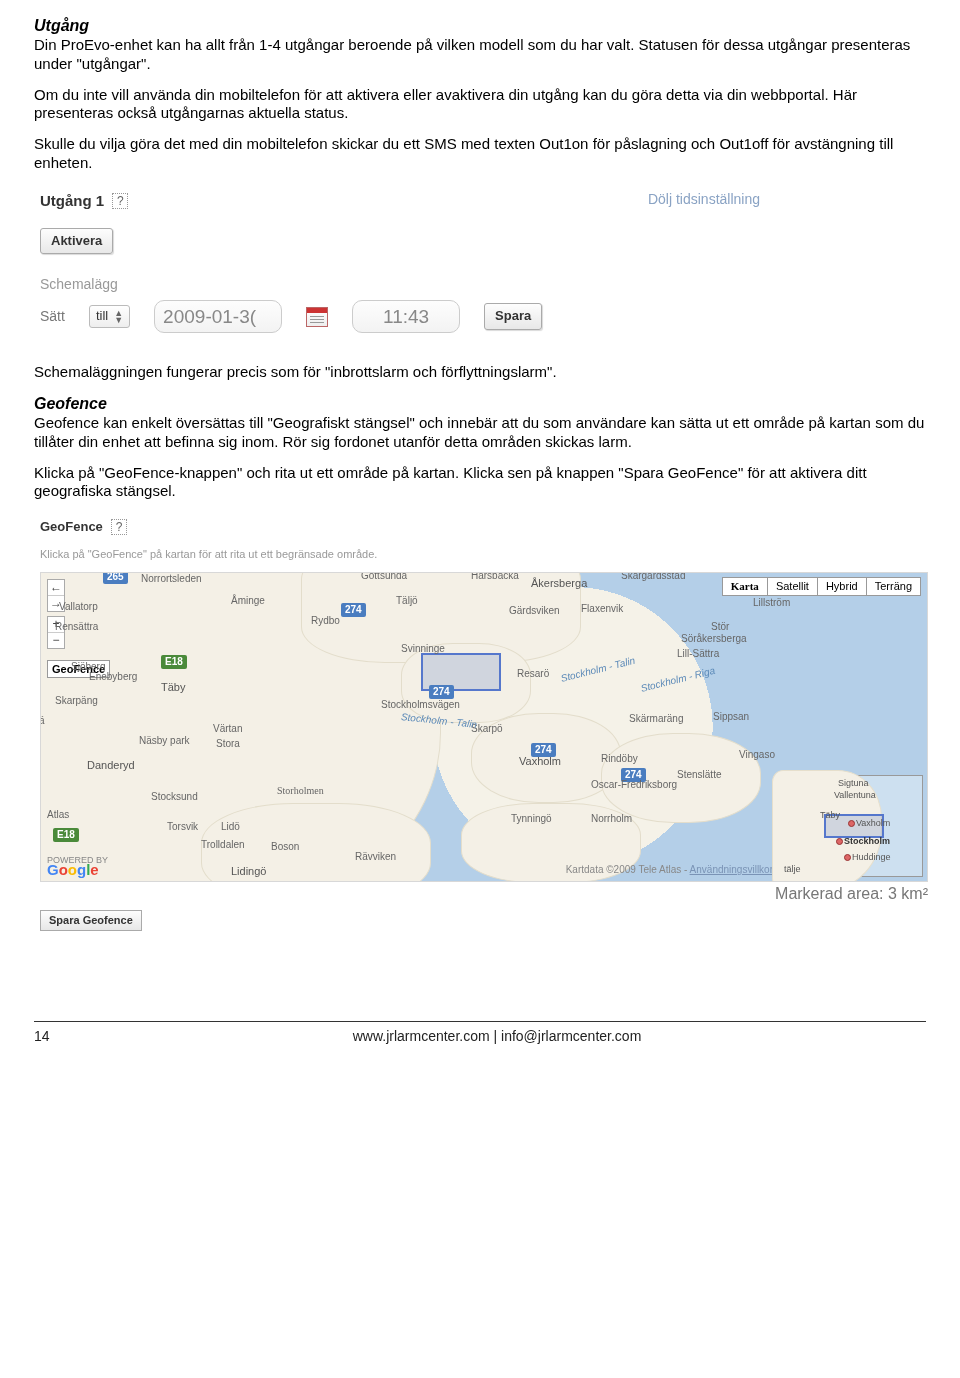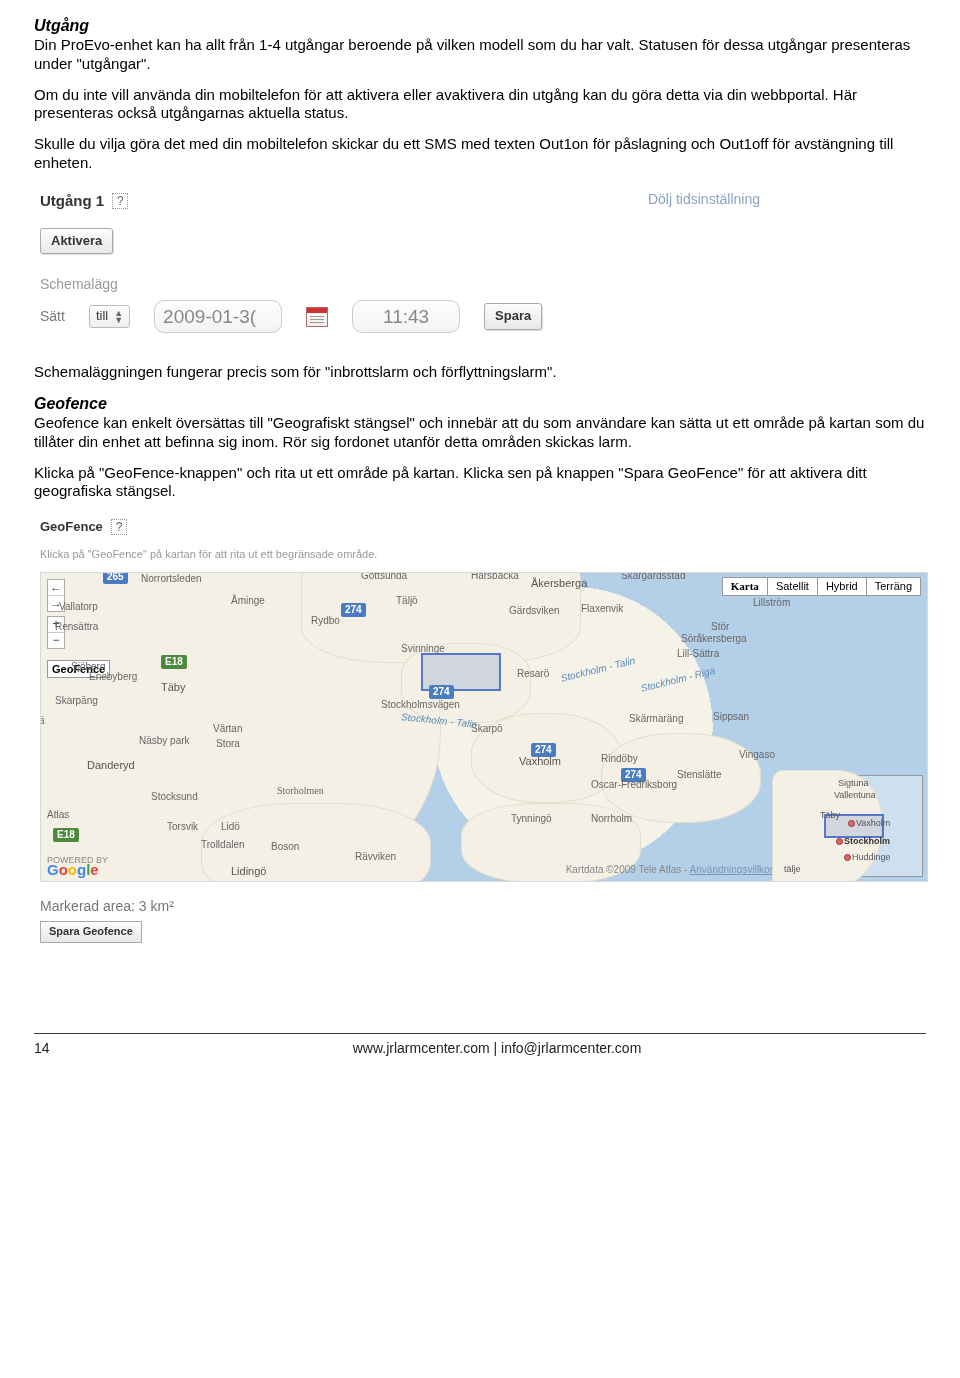--- a/index.html
+++ b/index.html
@@ -186,21 +186,21 @@
   .glogo{
     font-size:15px; font-weight:bold;
   }
   .glogo span:nth-child(1){color:#4285F4;}
   .glogo span:nth-child(2){color:#EA4335;}
   .glogo span:nth-child(3){color:#FBBC05;}
   .glogo span:nth-child(4){color:#4285F4;}
   .glogo span:nth-child(5){color:#34A853;}
   .glogo span:nth-child(6){color:#EA4335;}
   .area-info{
-    margin-top:16px; text-align:left; font-size:14px; color:#777;
+    margin-top:2px; text-align:right; font-size:16px; color:#777;
   }
   .save-gf{
     margin-top:6px;
     display:inline-block;
     border:1px solid #aaa;
     background:linear-gradient(#fdfdfd,#e7e7e7);
     padding:3px 8px;
     font-size:11px;
     font-weight:bold;
     color:#333;

